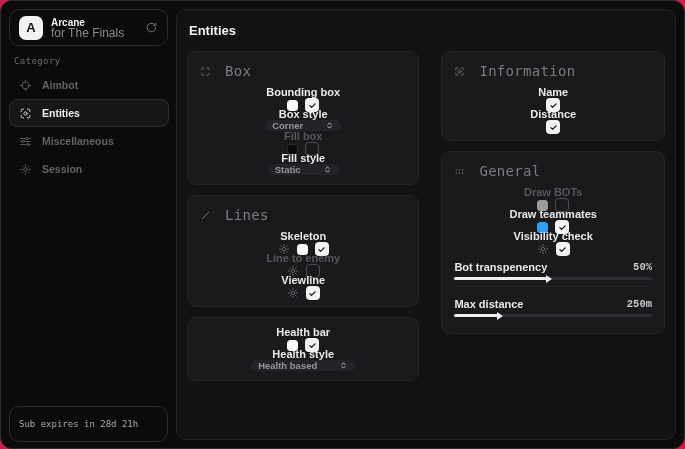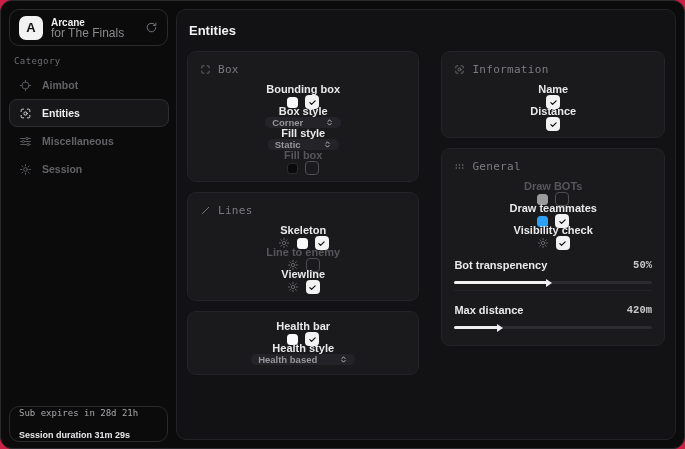--- a/index.html
+++ b/index.html
@@ -63,22 +63,22 @@
   .page-title { font-size:13px; font-weight:700; color:#f2f2f3; margin:1px 0 13px 2px; }
   .columns { display:flex; gap:10px; align-items:flex-start; }
   .col { display:flex; flex-direction:column; gap:10px; }
   .col-left  { width:237px; }
   .col-right { width:240px;padding-left:12px; }
   .card {
     background:#1a1a1c; border:1px solid #242428; border-radius:9px;
     padding:8px 12px 10px; width:100%;
   }
   .card-header {
-    display:flex; align-items:center; gap:7px;
-    color:#7c7c80; font-family:"DejaVu Sans Mono", monospace; font-size:11px;
+    display:flex; align-items:center; gap:14px;
+    color:#7c7c80; font-family:"DejaVu Sans Mono", monospace; font-size:14px;
     margin:3px 0 7px; letter-spacing:.3px;
   }
   .card-header .hdr-icon { display:flex; color:#7c7c80; }
   .row { display:flex; align-items:center; height:22px;flex-direction:column; }
   .row-label { flex:1; font-size:11px; font-weight:600; color:#e9e9eb; }
   .row.dimmed .row-label { color:#57575b; }
   .ctrl { display:flex; align-items:center; gap:7px; }
   .swatch { width:11px; height:11px; border-radius:3.5px; cursor:pointer; }
   .swatch.dark-border { border:1px solid #2e2e32; }
   .checkbox {
@@ -88,21 +88,21 @@
   .checkbox.checked { background:#f2f2f2; color:#101012; }
   .checkbox.unchecked { border:1.4px solid #4d4d52; background:transparent; }
   .dropdown {
     display:flex; align-items:center; gap:22px; cursor:pointer;
     background:#242428; border-radius:5px; height:18px; padding:0 7px;
     font-size:9.5px; color:#96969a; font-weight:600;
   }
   .dropdown .unfold { display:flex; color:#c9c9cc; }
   .gear-sm { display:flex; color:#6c6c70; cursor:pointer; }
   
-  .slider-row { display:flex; align-items:flex-start; height:18px; margin-top:13px; }
+  .slider-row { display:flex; align-items:flex-end; height:18px; margin-top:3px; }
   .slider-value { font-size:10.5px; font-weight:600; color:#c9c9cc;font-family:Liberation Mono, monospace; }
   .slider-track {
     position:relative; height:3px; background:#2c2c30; border-radius:2px;
     margin:4px 0 6px; cursor:pointer;
   }
   .slider-fill { position:absolute; left:0; top:0; bottom:0; background:#f0f0f0; border-radius:2px; }
   .slider-thumb {
     position:absolute; right:-5px; top:50%; transform:translateY(-50%);
     width:0; height:0;
     border-left:6px solid #f0f0f0;
@@ -217,21 +217,20 @@
           <svg width="13" height="13" viewBox="0 0 24 24">
               <use href="#i-gear"></use>
             </svg>
         </span>
         <span>Session</span>
       </div>
     </nav>
 
     <div class="status-card">
       <div class="status-line1">Sub expires in 28d 21h</div>
-      <div class="status-line2">Session duration 31m 29s</div>
     </div>
   </div>
 
   <div class="main">
     <div class="page-title">Entities</div>
 
     <div class="columns">
 
       <div class="col col-left">
 
@@ -259,36 +258,36 @@
             <span class="row-label">Box style</span>
             <span class="dropdown">
               <span>Corner</span>
               <span class="unfold">
                 <svg width="9" height="9" viewBox="0 0 24 24">
                     <use href="#i-unfold"></use>
                   </svg>
               </span>
             </span>
           </div>
+          <div class="row dimmed">
+            <span class="row-label">Fill box</span>
+            <span class="ctrl">
+              <span class="swatch dark-border" style="background: rgb(10, 10, 10);"></span>
+              <span class="checkbox unchecked"></span>
+            </span>
+          </div>
           <div class="row">
             <span class="row-label">Fill style</span>
             <span class="dropdown">
               <span>Static</span>
               <span class="unfold">
                 <svg width="9" height="9" viewBox="0 0 24 24">
                     <use href="#i-unfold"></use>
                   </svg>
               </span>
-            </span>
-          </div>
-          <div class="row dimmed">
-            <span class="row-label">Fill box</span>
-            <span class="ctrl">
-              <span class="swatch dark-border" style="background: rgb(10, 10, 10);"></span>
-              <span class="checkbox unchecked"></span>
             </span>
           </div>
         </div>
 
         <div class="card">
           <div class="card-header">
             <span class="hdr-icon">
               <svg width="11" height="11" viewBox="0 0 24 24">
                   <use href="#i-line"></use>
                 </svg>
@@ -448,21 +447,21 @@
           <div class="slider-track">
             <span class="slider-fill" style="width: 47%;">
               <span class="slider-thumb"></span>
             </span>
           </div>
 
           <div class="divider"></div>
 
           <div class="slider-row">
             <span class="row-label">Max distance</span>
-            <span class="slider-value">420m</span>
+            <span class="slider-value">250m</span>
           </div>
           <div class="slider-track">
             <span class="slider-fill" style="width: 22%;">
               <span class="slider-thumb"></span>
             </span>
           </div>
         </div>
 
       </div>
     </div>

